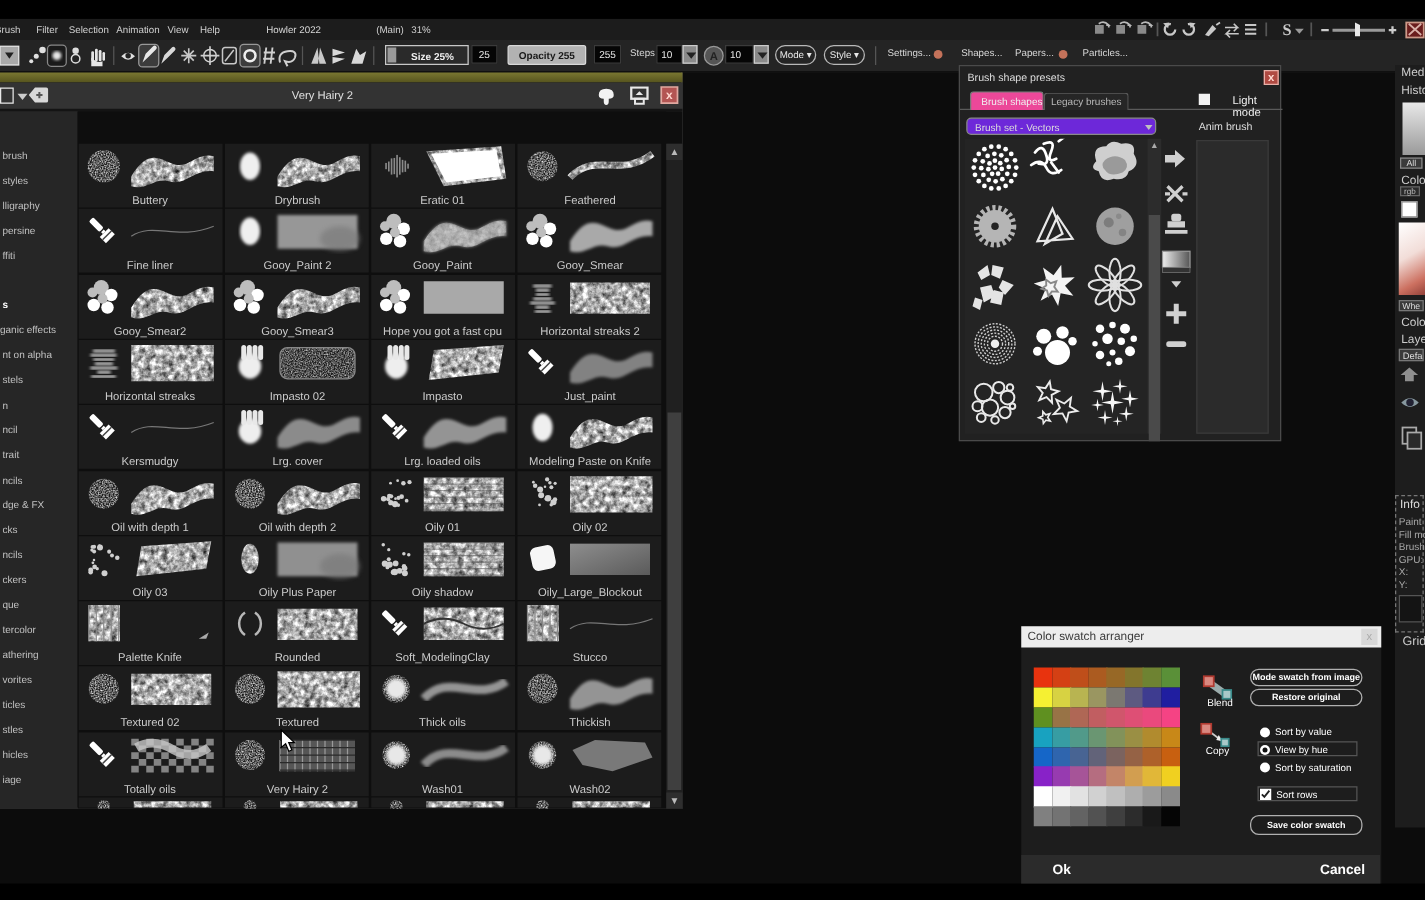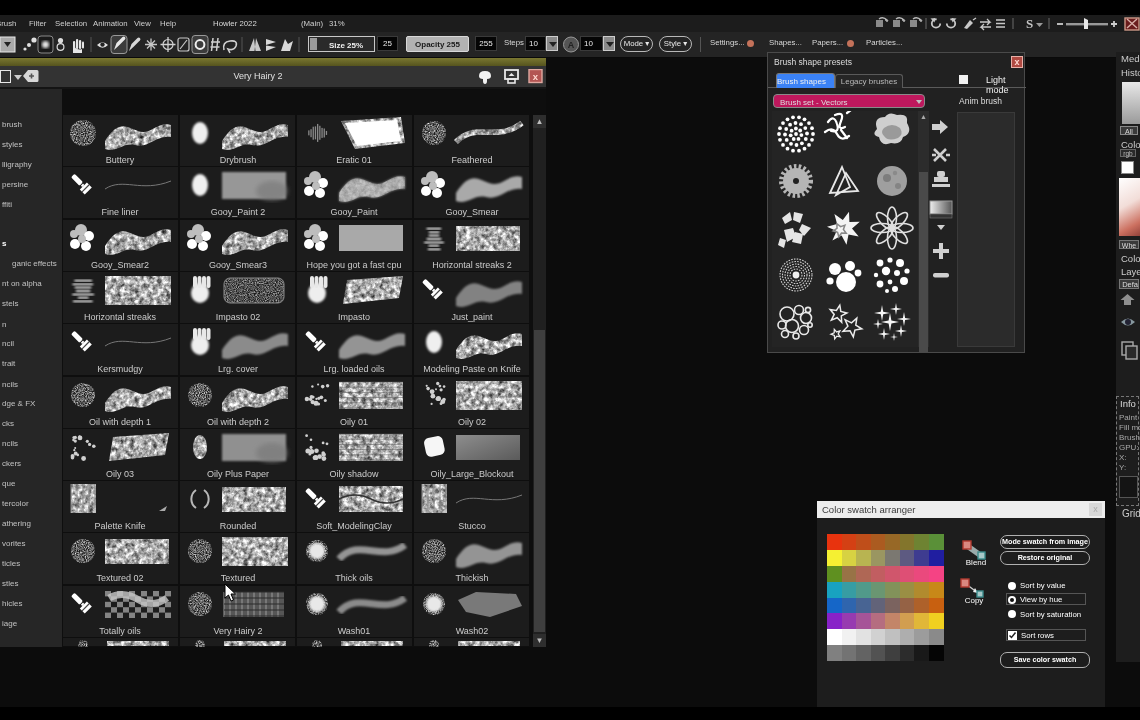--- a/index.html
+++ b/index.html
@@ -149,21 +149,21 @@
         <text x="57.5" y="10.5" font-size="9.5" fill="#ffd8d0" text-anchor="middle" font-family="Liberation Sans" font-weight="bold">x</text>
    </svg>
  </div>
  <div class="abs" style="left:0;top:31px;width:62px;height:558px;background:#262626">
       <div style="position:absolute;left:2px;top:31px;font-size:8px;color:#c2c2c2;white-space:nowrap">brush</div>
       <div style="position:absolute;left:2px;top:51px;font-size:8px;color:#c2c2c2;white-space:nowrap">styles</div>
       <div style="position:absolute;left:2px;top:71px;font-size:8px;color:#c2c2c2;white-space:nowrap">lligraphy</div>
       <div style="position:absolute;left:2px;top:91px;font-size:8px;color:#c2c2c2;white-space:nowrap">persine</div>
       <div style="position:absolute;left:2px;top:111px;font-size:8px;color:#c2c2c2;white-space:nowrap">ffiti</div>
       <div style="position:absolute;left:2px;top:150px;font-size:8px;color:#ffffff;font-weight:bold;white-space:nowrap">s</div>
-      <div style="position:absolute;left:12px;top:170px;font-size:8px;color:#c2c2c2;white-space:nowrap">ganic effects</div>
+      <div style="position:absolute;left:0;top:170px;font-size:8px;color:#c2c2c2;white-space:nowrap">ganic effects</div>
       <div style="position:absolute;left:2px;top:190px;font-size:8px;color:#c2c2c2;white-space:nowrap">nt on alpha</div>
       <div style="position:absolute;left:2px;top:210px;font-size:8px;color:#c2c2c2;white-space:nowrap">stels</div>
       <div style="position:absolute;left:2px;top:231px;font-size:8px;color:#c2c2c2;white-space:nowrap">n</div>
       <div style="position:absolute;left:2px;top:250px;font-size:8px;color:#c2c2c2;white-space:nowrap">ncil</div>
       <div style="position:absolute;left:2px;top:270px;font-size:8px;color:#c2c2c2;white-space:nowrap">trait</div>
       <div style="position:absolute;left:2px;top:291px;font-size:8px;color:#c2c2c2;white-space:nowrap">ncils</div>
       <div style="position:absolute;left:2px;top:310px;font-size:8px;color:#c2c2c2;white-space:nowrap">dge &amp; FX</div>
       <div style="position:absolute;left:2px;top:330px;font-size:8px;color:#c2c2c2;white-space:nowrap">cks</div>
       <div style="position:absolute;left:2px;top:350px;font-size:8px;color:#c2c2c2;white-space:nowrap">ncils</div>
       <div style="position:absolute;left:2px;top:370px;font-size:8px;color:#c2c2c2;white-space:nowrap">ckers</div>
@@ -579,25 +579,25 @@
 <div class="abs" style="left:533px;top:115px;width:13px;height:532px;background:#202020">
   <div class="abs" style="left:0;top:0;width:13px;height:13px;background:#2e2e2e;color:#bbb;font-size:8px;text-align:center;line-height:13px">▲</div>
   <div class="abs" style="left:0;top:519px;width:13px;height:13px;background:#2e2e2e;color:#bbb;font-size:8px;text-align:center;line-height:13px">▼</div>
   <div class="abs" style="left:1px;top:215px;width:11px;height:302px;background:#3f3f3f"></div>
 </div>
 
 <div class="abs" style="left:767px;top:52px;width:258px;height:301px;background:#212121;border:1px solid #4a4a4a">
   <div class="abs" style="left:6px;top:4px;font-size:8.5px;color:#dddddd">Brush shape presets</div>
   <div class="abs" style="left:243px;top:3px;width:12px;height:12px;background:#b04a42;border:1px solid #e8b0a8;color:#ffd8d0;font-size:9px;font-weight:bold;text-align:center;line-height:11px">x</div>
   <div class="abs" style="left:0px;top:34px;width:258px;height:1px;background:#5a5a5a"></div>
-  <div class="abs" style="left:8px;top:20px;width:59px;height:15px;background:#3b82f6;border:1px solid #777;border-bottom:none;border-radius:3px 3px 0 0;font-size:8px;color:#f0f0f0;text-align:left;line-height:15px">Brush shapes</div>
+  <div class="abs" style="left:8px;top:20px;width:59px;height:15px;background:#ec4899;border:1px solid #777;border-bottom:none;border-radius:3px 3px 0 0;font-size:8px;color:#f0f0f0;text-align:right;line-height:15px">Brush shapes</div>
   <div class="abs" style="left:67px;top:21px;width:68px;height:14px;background:#262626;border:1px solid #5a5a5a;border-bottom:none;border-radius:3px 3px 0 0;font-size:8px;color:#b8b8b8;text-align:center;line-height:14px">Legacy brushes</div>
   <div class="abs" style="left:191px;top:22px;width:9px;height:9px;background:#f2f2f2"></div>
   <div class="abs" style="left:218px;top:22px;font-size:9px;color:#f0f0f0">Light mode</div>
-  <div class="abs" style="left:5px;top:41px;width:152px;height:14px;border:1px solid #8a8a8a;border-radius:4px;background:#be185d">
+  <div class="abs" style="left:5px;top:41px;width:152px;height:14px;border:1px solid #8a8a8a;border-radius:4px;background:#6d28d9">
     <div class="abs" style="left:6px;top:2.5px;font-size:8px;color:#dddddd">Brush set - Vectors</div>
     <div class="abs" style="left:142px;top:5px;width:0;height:0;border-left:3.5px solid transparent;border-right:3.5px solid transparent;border-top:4.5px solid #c0c0c0"></div>
   </div>
   <div class="abs" style="left:191px;top:43px;font-size:8.5px;color:#dddddd">Anim brush</div>
   <div class="abs" style="left:4px;top:58px;width:146px;height:236px;background:#242424"></div>
   <svg width="146" height="236" viewBox="0 0 146 236" xmlns="http://www.w3.org/2000/svg" style="position:absolute;left:4px;top:58px">
       <circle cx="41.0" cy="23.0" r="1.9" fill="#fff"></circle>
       <circle cx="40.0" cy="28.8" r="1.9" fill="#fff"></circle>
       <circle cx="37.0" cy="33.9" r="1.9" fill="#fff"></circle>
       <circle cx="32.5" cy="37.7" r="1.9" fill="#fff"></circle>
@@ -764,20 +764,24 @@
   <div class="abs" style="left:203px;top:94px;font-size:7.8px;color:#fff">View by hue</div>
   <div class="abs" style="left:191px;top:109px;width:8px;height:8px;border-radius:50%;background:#fff"></div>
   <div class="abs" style="left:203px;top:108.5px;font-size:7.8px;color:#fff">Sort by saturation</div>
   <div class="abs" style="left:189px;top:128px;width:80px;height:12px;border:1px solid #555"></div>
   <div class="abs" style="left:191px;top:130px;width:9px;height:9px;background:#fff"></div>
   <svg width="9" height="9" viewBox="0 0 9 9" style="position:absolute;left:191px;top:130px" xmlns="http://www.w3.org/2000/svg">
       <path d="M1.5 4.5 L3.5 6.5 L7.5 1.5" stroke="#222" stroke-width="1.5" fill="none"></path>
     </svg>
   <div class="abs" style="left:204px;top:129.5px;font-size:7.8px;color:#fff">Sort rows</div>
   <div class="rbtn" style="top:151px;line-height:14px;height:16px">Save color swatch</div>
+  <div class="abs" style="left:0;top:183px;width:287px;height:23px;background:#2b2b2b">
+    <div class="abs" style="left:25px;top:5.5px;font-size:11px;font-weight:bold;color:#fff">Ok</div>
+    <div class="abs" style="left:239px;top:5.5px;font-size:11px;font-weight:bold;color:#fff">Cancel</div>
+  </div>
 </div>
 <div style="position:absolute;left:827.0px;top:534.0px;width:15.0px;height:16.4px;background:#e8330e"></div>
 <div style="position:absolute;left:841.5px;top:534.0px;width:15.0px;height:16.4px;background:#d44014"></div>
 <div style="position:absolute;left:856.0px;top:534.0px;width:15.0px;height:16.4px;background:#bf4e1a"></div>
 <div style="position:absolute;left:870.5px;top:534.0px;width:15.0px;height:16.4px;background:#ab5b20"></div>
 <div style="position:absolute;left:885.0px;top:534.0px;width:15.0px;height:16.4px;background:#976826"></div>
 <div style="position:absolute;left:899.5px;top:534.0px;width:15.0px;height:16.4px;background:#83752c"></div>
 <div style="position:absolute;left:914.0px;top:534.0px;width:15.0px;height:16.4px;background:#6e8332"></div>
 <div style="position:absolute;left:928.5px;top:534.0px;width:15.0px;height:16.4px;background:#5a9038"></div>
 <div style="position:absolute;left:827.0px;top:549.9px;width:15.0px;height:16.4px;background:#f5f032"></div>

